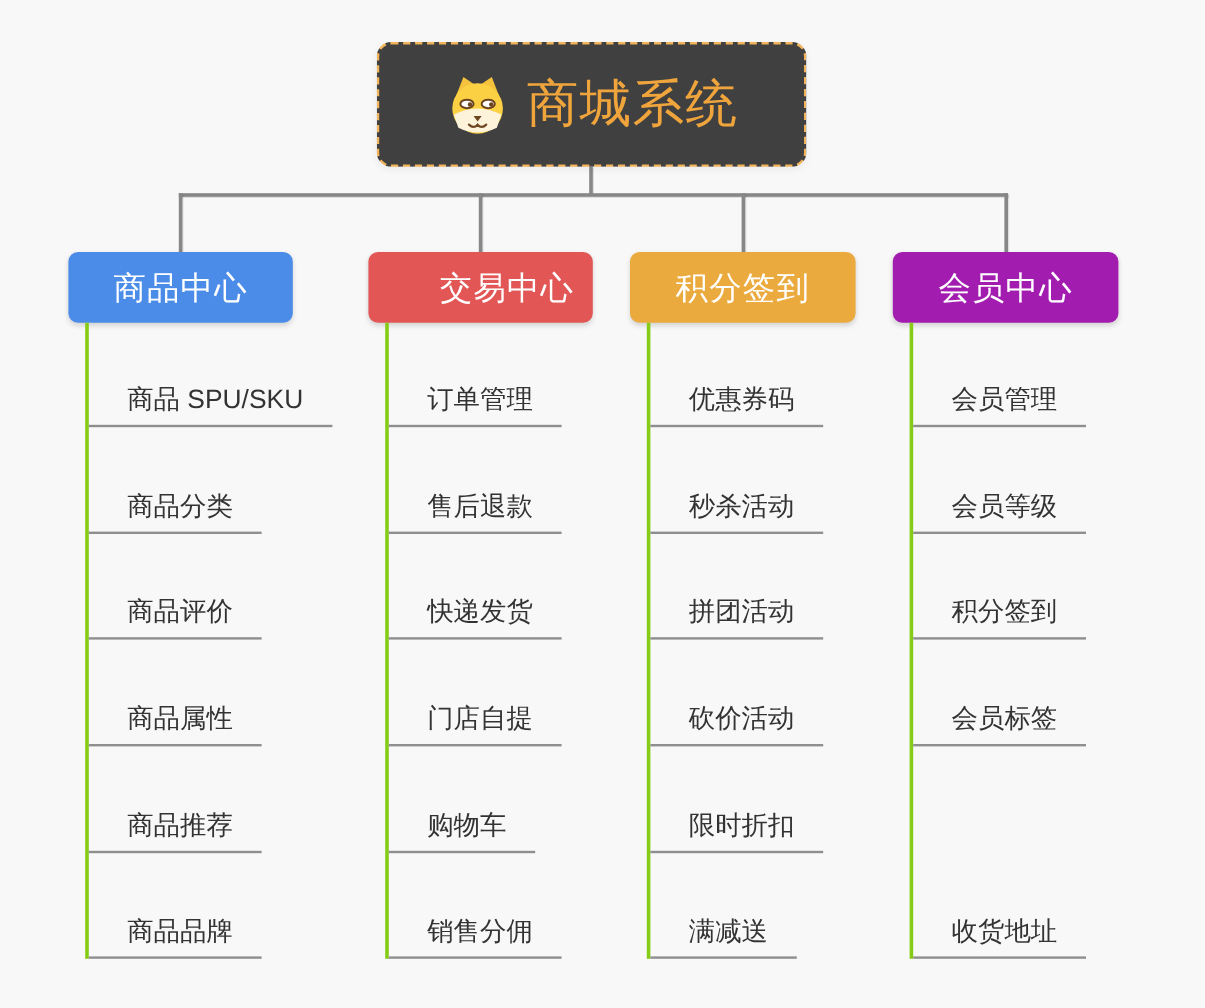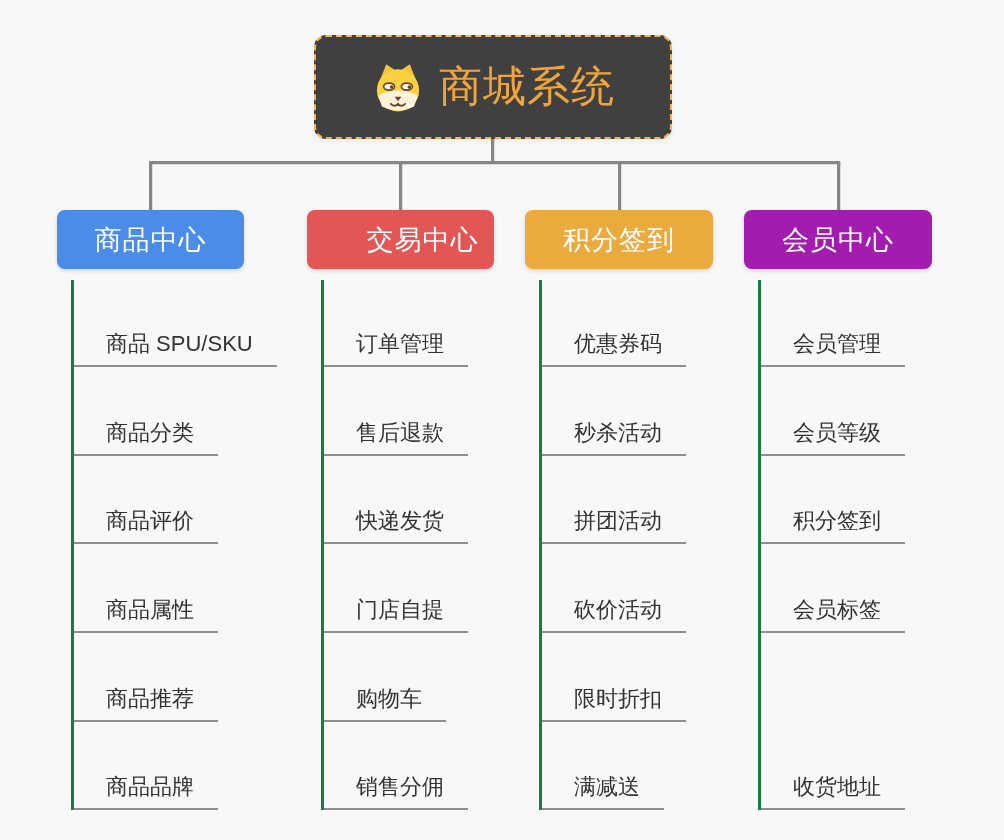--- a/index.html
+++ b/index.html
@@ -70,24 +70,24 @@
     box-shadow: 0 2px 4px rgba(0,0,0,0.14);
   }
   .branch-1 { left: 57px;  width: 187px; }
   .branch-2 { left: 307px; width: 187px; padding-left: 44px; }
   .branch-3 { left: 525px; width: 188px; }
   .branch-4 { left: 744px; width: 188px; }
 
   
   .column {
     position: absolute;
-    top: 280px;
+    top: 269px;
     height: 530px;
     width: 245px;
-    border-left: 3px solid #15803d;
+    border-left: 3px solid #84cc16;
   }
   .col-1 { left: 71px;  }
   .col-2 { left: 321px; }
   .col-3 { left: 539px; }
   .col-4 { left: 758px; }
 
   .leaf {
     position: absolute;
     left: 0;
     white-space: nowrap;

